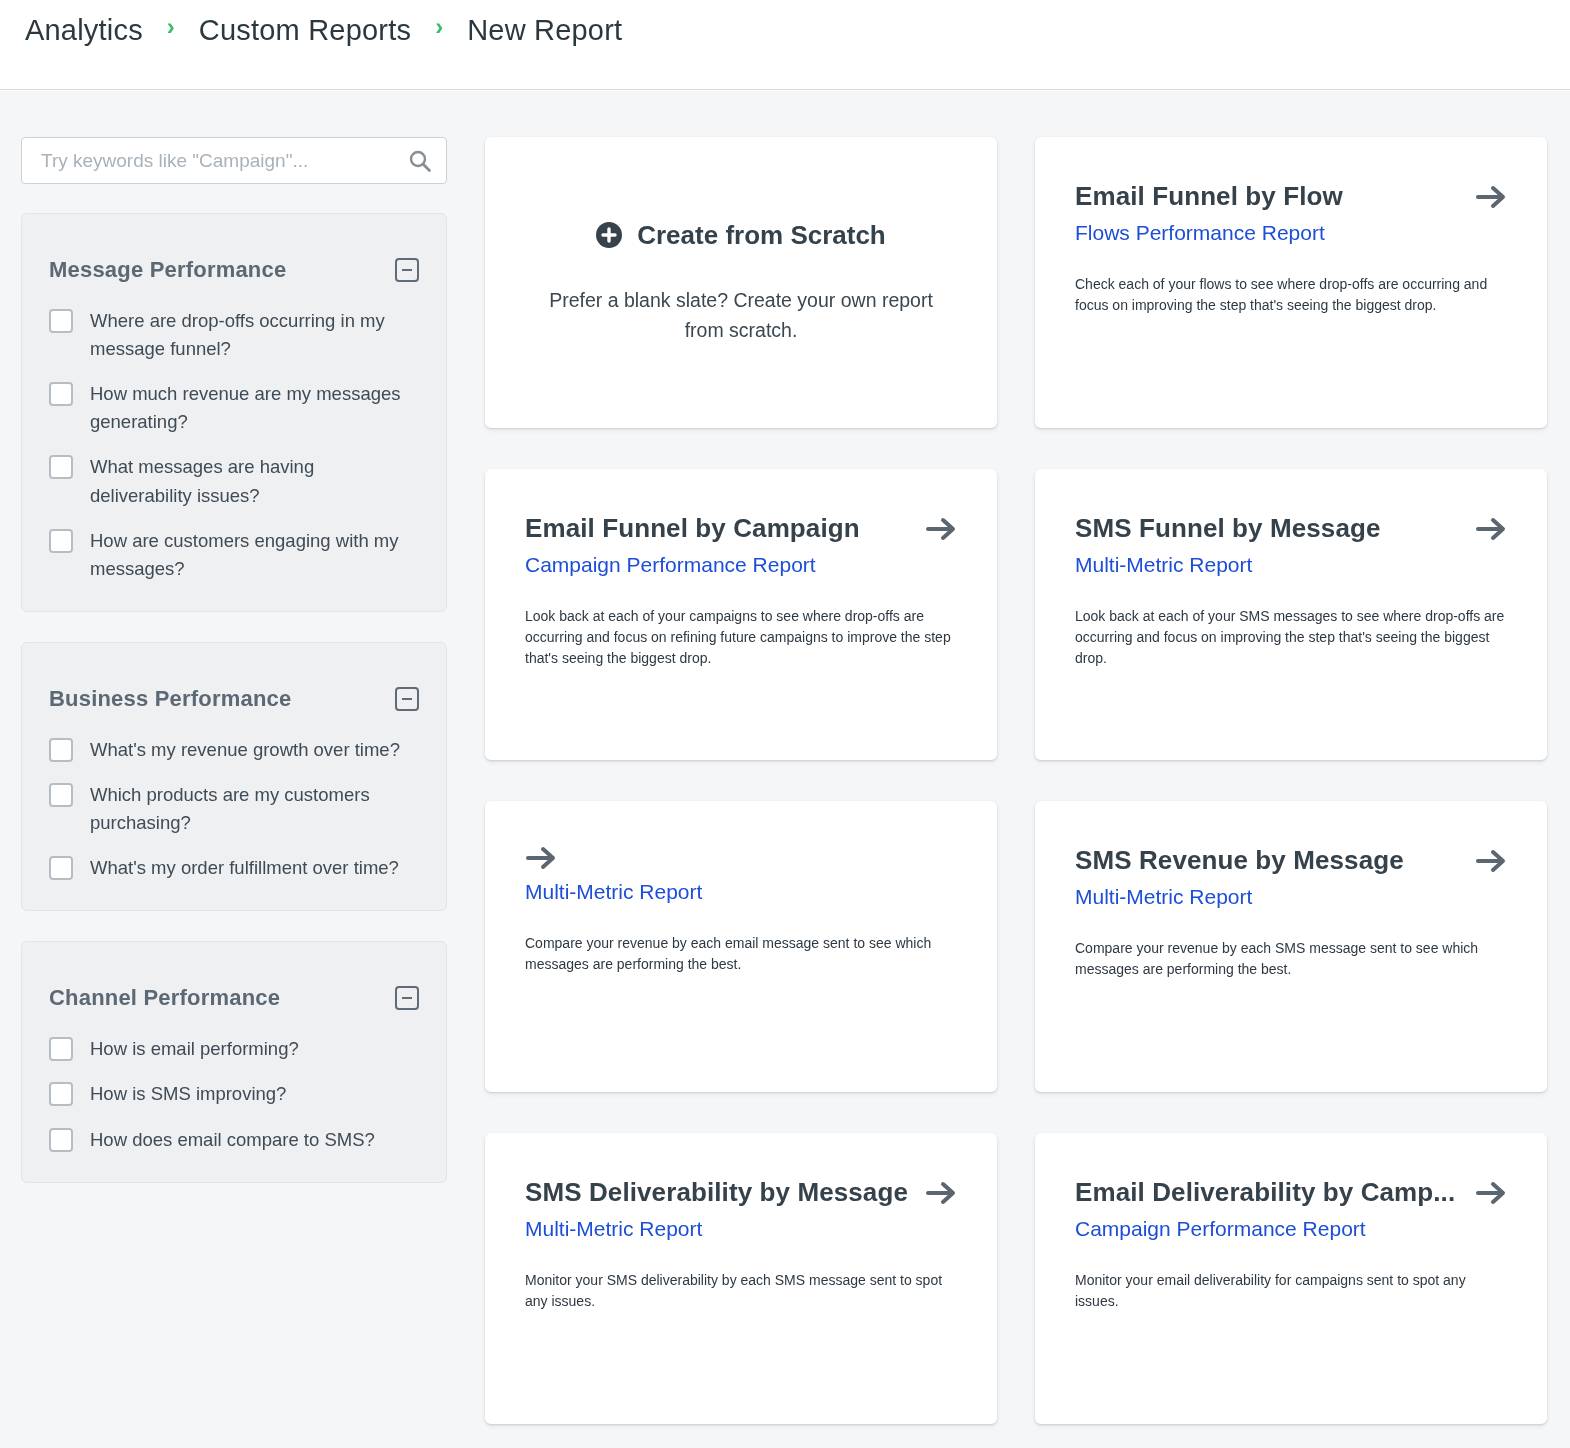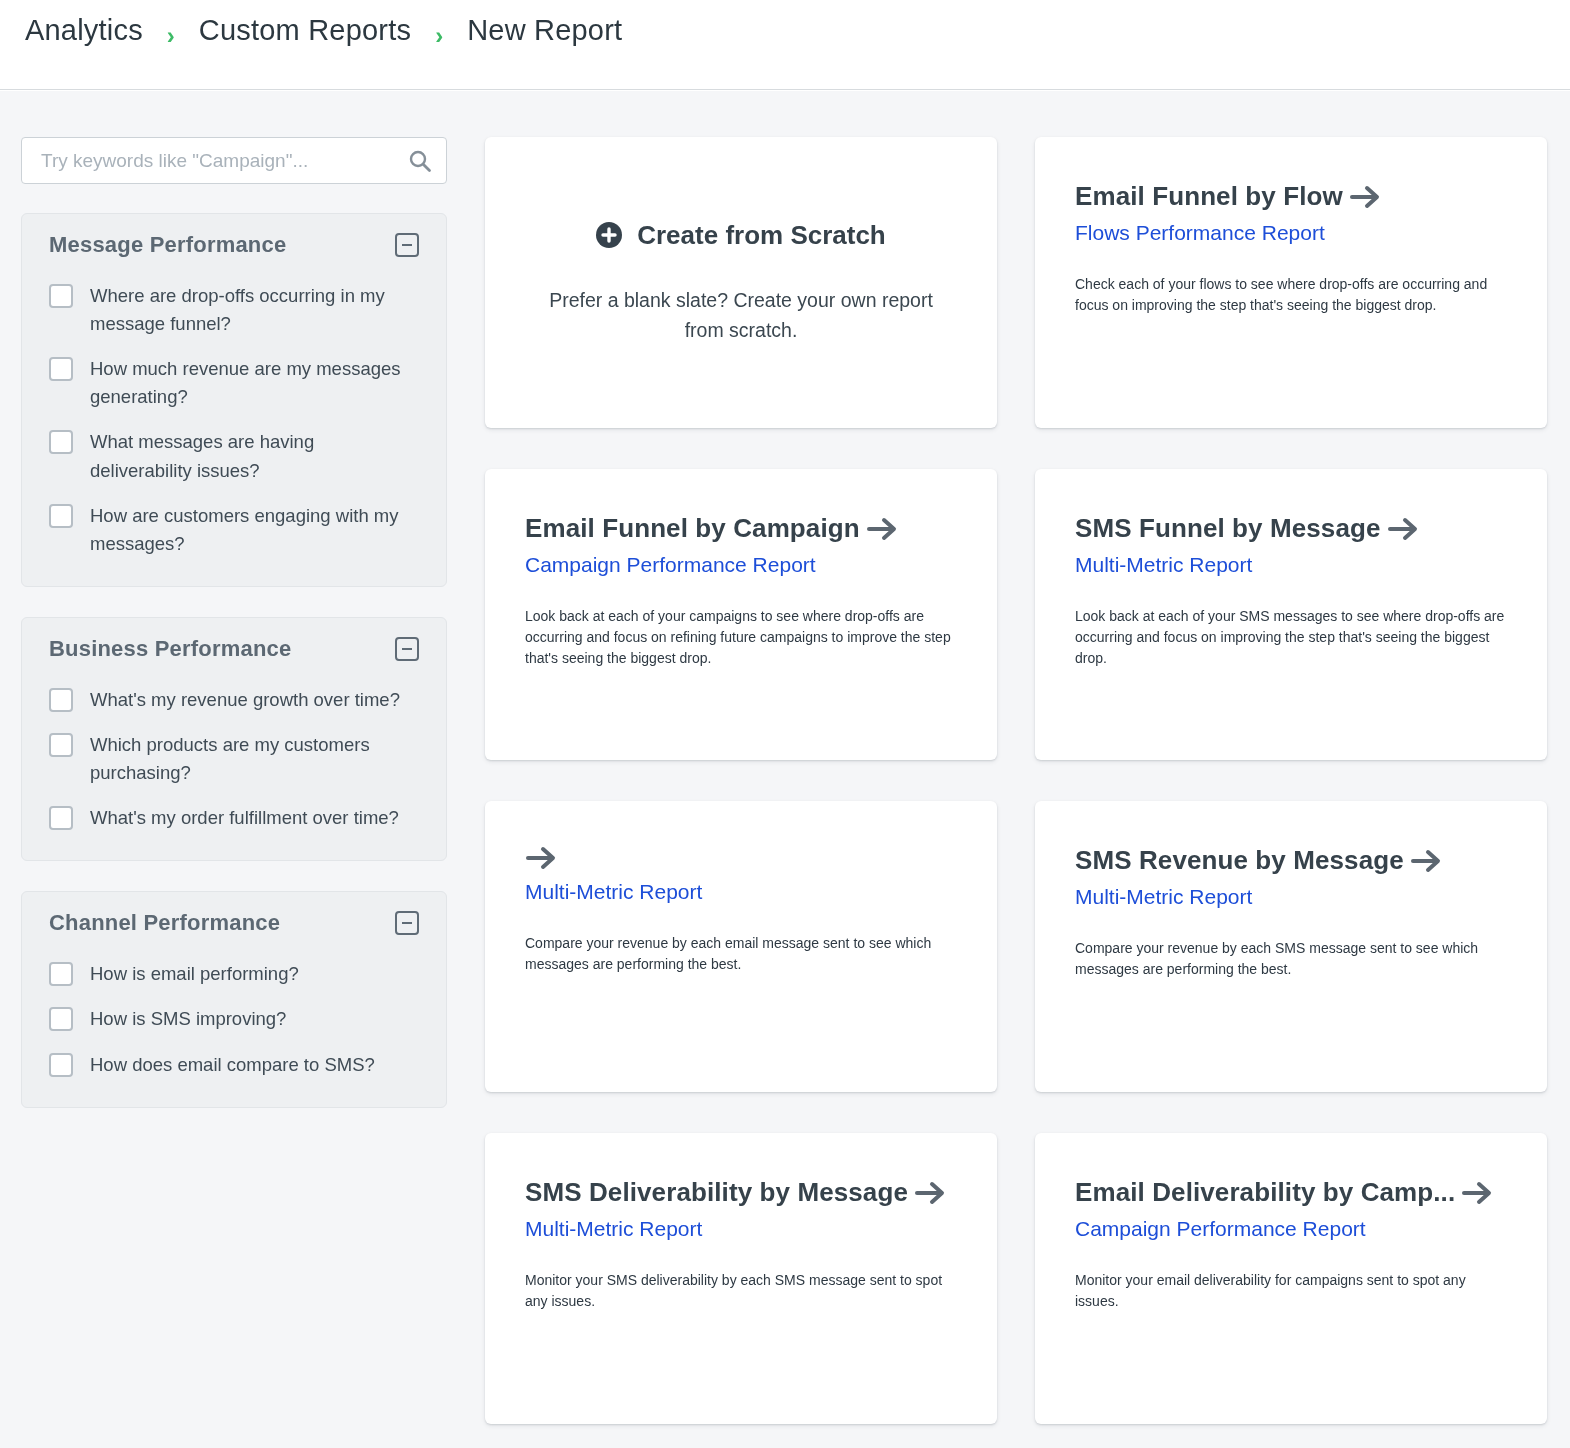--- a/index.html
+++ b/index.html
@@ -11,21 +11,21 @@
     overflow:hidden;
     color:#2e3943;
   }
 
   
   .header {
     position:absolute; left:0; top:0; width:1570px; height:90px;
     background:#ffffff; border-bottom:1px solid #d7dbde;
   }
   .crumbs {
-    display:flex; align-items:flex-end; gap:24px;
+    display:flex; align-items:flex-start; gap:24px;
     padding:14px 0 0 25px;
   }
   .crumb {
     font-size:29px; font-weight:400; color:#2c3840; letter-spacing:0.2px;
     cursor:pointer; text-decoration:none;
   }
   .crumb.current { cursor:default; }
   .crumb-sep {
     color:#3dbb66; font-size:24px; font-weight:700; line-height:1;
     transform:translateY(1px);
@@ -46,21 +46,21 @@
     padding:0 50px 0 19px; font-size:19px; color:#3b4750;
     font-family:"Liberation Sans", sans-serif; outline:none;
   }
   .search-input::placeholder { color:#a9b2ba; }
   .search-icon {
     position:absolute; right:15px; top:12px; width:24px; height:24px; cursor:pointer;
   }
 
   .filter-section {
     background:#eef0f2; border:1px solid #e2e5e8; border-radius:6px;
-    padding:18px 26px 28px 27px; margin-bottom:30px;
+    padding:43px 26px 28px 27px; margin-bottom:30px;
   }
   .fs-head { display:flex; align-items:center; justify-content:space-between; margin-bottom:24px; }
   .fs-title { font-size:22px; font-weight:700; color:#5c6873; letter-spacing:0.2px; }
   .collapse-btn {
     width:26px; height:26px; background:none; border:none; padding:0; cursor:pointer;
     display:flex; align-items:center; justify-content:center;
   }
   .fs-item { display:flex; align-items:flex-start; gap:17px; margin-top:17px; }
   .fs-item:first-of-type { margin-top:0; }
   .cbx {
@@ -75,21 +75,21 @@
     position:absolute; left:485px; top:46px;
     display:grid; grid-template-columns:512px 512px;
     column-gap:38px; row-gap:41px;
   }
   .card {
     width:512px; height:291px; background:#ffffff; border-radius:6px;
     box-shadow:0 1px 2px rgba(30,42,54,0.14), 0 2px 5px rgba(30,42,54,0.08);
     padding:44px 40px 0 40px; cursor:pointer; position:relative;
   }
   .card-title-row {
-    display:flex; align-items:center; justify-content:flex-start; gap:6px;
+    display:flex; align-items:center; justify-content:space-between; gap:6px;
   }
   .card-title {
     font-size:26px; font-weight:700; color:#36424b; letter-spacing:0.1px;
     white-space:nowrap; overflow:hidden; text-overflow:ellipsis;
   }
   .arrow-icon { flex:0 0 32px; width:32px; height:26px; }
   .card-subtitle { margin-top:9px; font-size:21px; color:#1d4ed8; }
   .card-desc { margin-top:29px; font-size:14px; color:#2e3943; line-height:1.5; }
 
   

